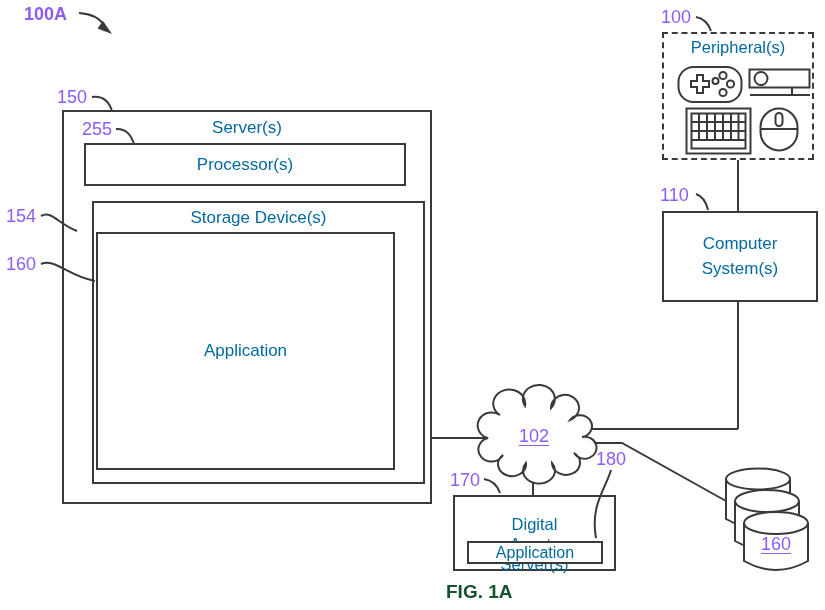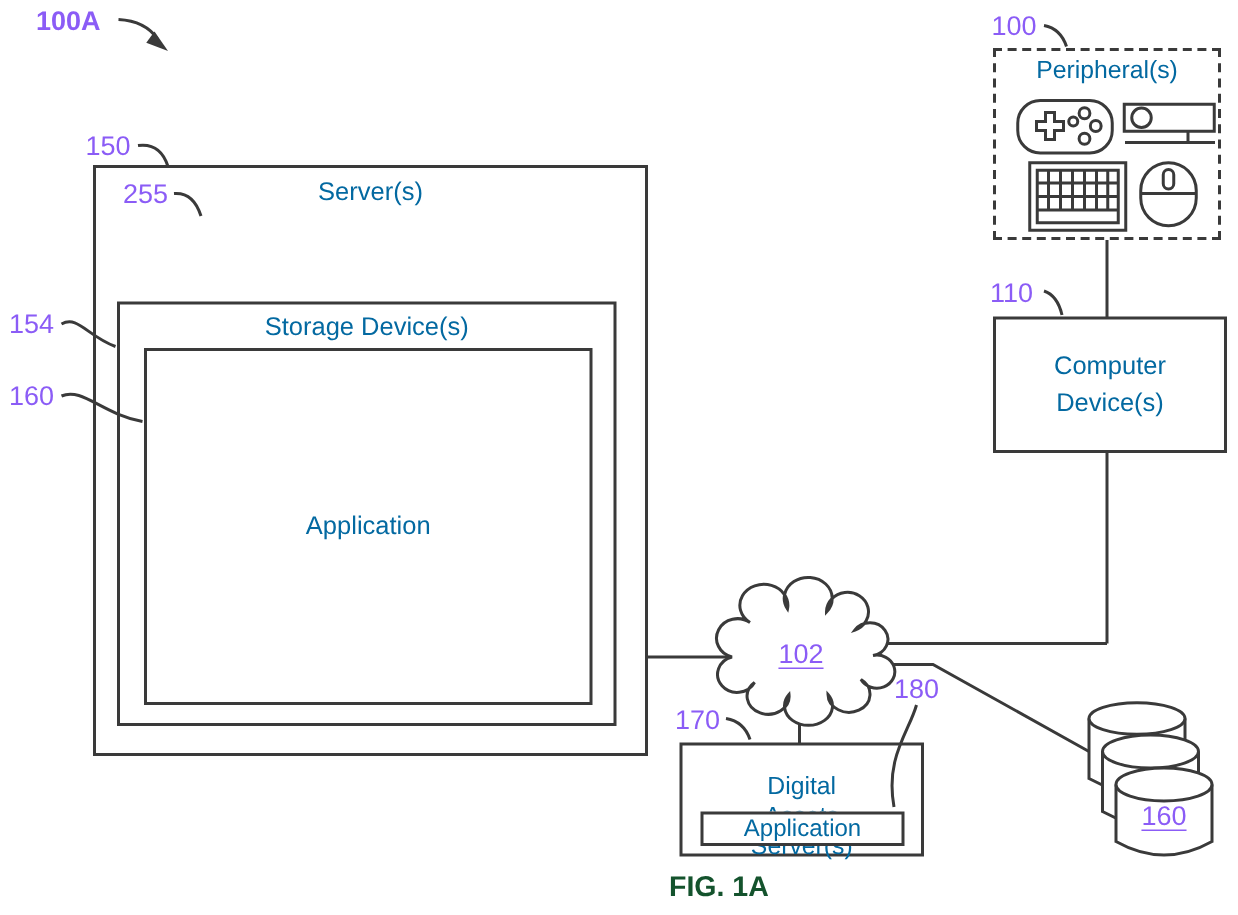--- a/index.html
+++ b/index.html
@@ -58,22 +58,25 @@
     <g>
       <path fill="#ffffff" d="M744,523 V561 Q776,579 808,561 V523"></path>
       <ellipse fill="#ffffff" cx="776" cy="523" rx="32" ry="11"></ellipse>
     </g>
   </svg>
 
   <div class="box" style="left:62px;top:110px;width:370px;height:394px;">
     <span class="box-title" style="margin-top:6px;">Server(s)</span>
   </div>
 
+  <div class="box center-both" style="left:84px;top:143px;width:322px;height:43px;">
+    <span class="box-title">Processor(s)</span>
+  </div>
 
-  <div class="box" style="left:78px;top:201px;width:333px;height:283px;">
+  <div class="box" style="left:92px;top:201px;width:333px;height:283px;">
     <span class="box-title" style="margin-top:5px;">Storage Device(s)</span>
   </div>
 
   <div class="box center-both" style="left:96px;top:232px;width:299px;height:238px;">
     <span class="box-title">Application</span>
   </div>
 
   <div class="box" style="left:662px;top:32px;width:152px;height:128px;border-style:dashed;">
     <span class="box-title" style="margin-top:4px;font-size:16.5px;">Peripheral(s)</span>
 
@@ -108,21 +111,21 @@
     </svg>
 
     <svg class="icon-svg" style="left:95px;top:73px;" width="40" height="45" viewBox="0 0 40 45" fill="none" stroke="#3a3a3a" stroke-width="2">
       <rect x="1.5" y="1.5" width="37" height="42" rx="18.5"></rect>
       <line x1="1.5" y1="22" x2="38.5" y2="22"></line>
       <rect x="16.5" y="6" width="7" height="13" rx="3.5"></rect>
     </svg>
   </div>
 
   <div class="box center-both" style="left:662px;top:211px;width:156px;height:91px;">
-    <span class="box-title" style="line-height:1.45;width:110px;">Computer Device(s)</span>
+    <span class="box-title" style="line-height:1.45;width:110px;">Computer System(s)</span>
   </div>
 
   <div class="box" style="left:453px;top:495px;width:163px;height:76px;">
     <span class="box-title" style="margin-top:18px;line-height:1.2;padding:0 31px;font-size:16.5px;">Digital Assets Server(s)</span>
   </div>
 
   <div class="box center-both filled" style="left:467px;top:541px;width:136px;height:23px;">
     <span class="box-title" style="font-size:16px;">Application</span>
   </div>
 

